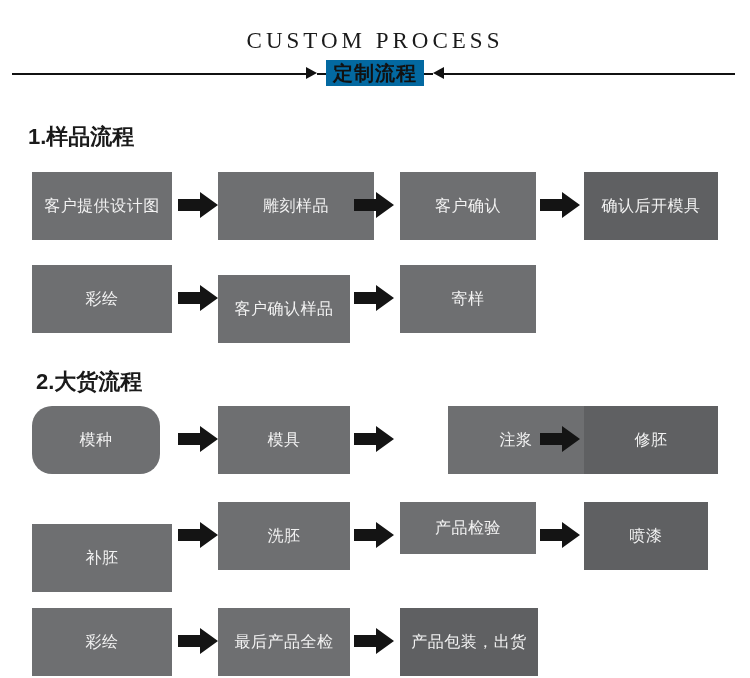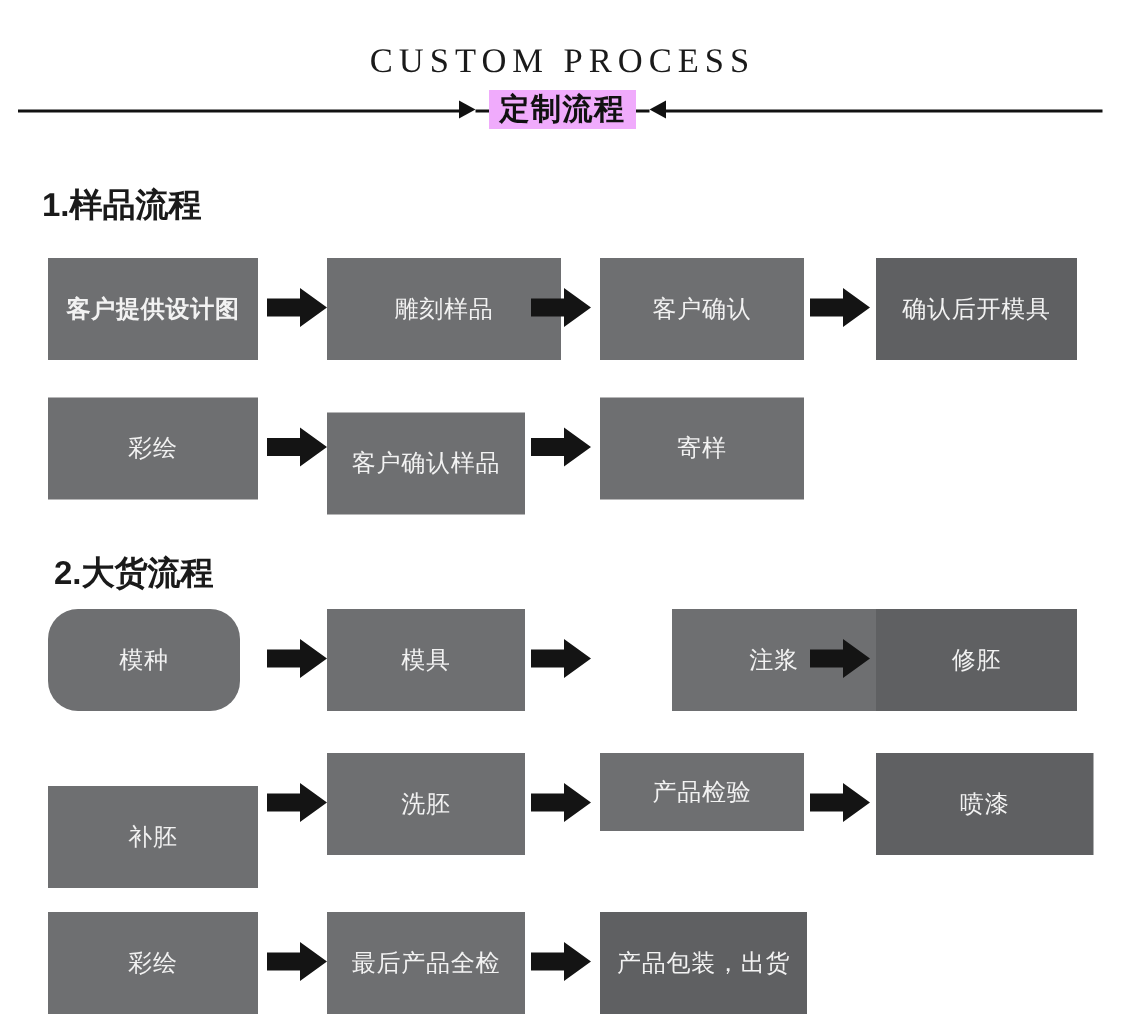--- a/index.html
+++ b/index.html
@@ -52,21 +52,21 @@
     display: flex;
     justify-content: center;
     align-items: center;
     gap: 9px;
   }
   .header-cn {
     font-size: 20px;
     font-weight: bold;
     color: #111111;
     letter-spacing: 1px;
-    background: #f0abfc;
+    background: #0369a1;
     padding: 0 7px;
     line-height: 26px;
   }
   .tri {
     width: 0;
     height: 0;
     border-top: 6px solid transparent;
     border-bottom: 6px solid transparent;
     background: #ffffff;
   }
@@ -115,21 +115,21 @@
   <div class="header-rule"></div>
   <div class="header-cn-wrap">
     <span class="tri tri-right"></span>
     <span class="header-cn">定制流程</span>
     <span class="tri tri-left"></span>
   </div>
 </div>
 
 <div class="section-title" id="section-title-1">1.样品流程</div>
 
-<div class="box" style="left:32px; top:172px; width:140px; height:68px;font-weight:bold;">客户提供设计图</div>
+<div class="box" style="left:32px; top:172px; width:140px; height:68px;">客户提供设计图</div>
 <div class="arrow" style="left:178px; top:190px;">
   <svg width="40" height="30" viewBox="0 0 40 30">
       <path d="M0 9 H22 V2 L40 15 L22 28 V21 H0 Z" fill="#141414"></path>
     </svg>
 </div>
 
 <div class="box" style="left:218px; top:172px; width:156px; height:68px;">雕刻样品</div>
 <div class="arrow" style="left:354px; top:190px;">
   <svg width="40" height="30" viewBox="0 0 40 30">
       <path d="M0 9 H22 V2 L40 15 L22 28 V21 H0 Z" fill="#141414"></path>
@@ -200,21 +200,21 @@
     </svg>
 </div>
 
 <div class="box" style="left:400px; top:502px; width:136px; height:52px;">产品检验</div>
 <div class="arrow" style="left:540px; top:520px;">
   <svg width="40" height="30" viewBox="0 0 40 30">
       <path d="M0 9 H22 V2 L40 15 L22 28 V21 H0 Z" fill="#141414"></path>
     </svg>
 </div>
 
-<div class="box dark" style="left:584px; top:502px; width:145px; height:68px;">喷漆</div>
+<div class="box dark" style="left:584px; top:502px; width:124px; height:68px;">喷漆</div>
 
 <div class="box" style="left:32px; top:608px; width:140px; height:68px;">彩绘</div>
 <div class="arrow" style="left:178px; top:626px;">
   <svg width="40" height="30" viewBox="0 0 40 30">
       <path d="M0 9 H22 V2 L40 15 L22 28 V21 H0 Z" fill="#141414"></path>
     </svg>
 </div>
 
 <div class="box" style="left:218px; top:608px; width:132px; height:68px;">最后产品全检</div>
 <div class="arrow" style="left:354px; top:626px;">

